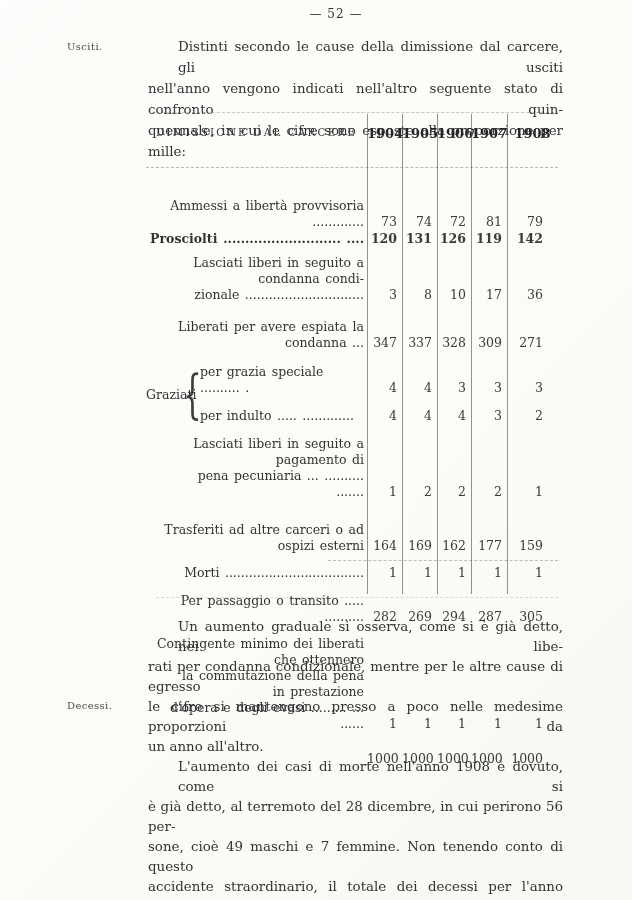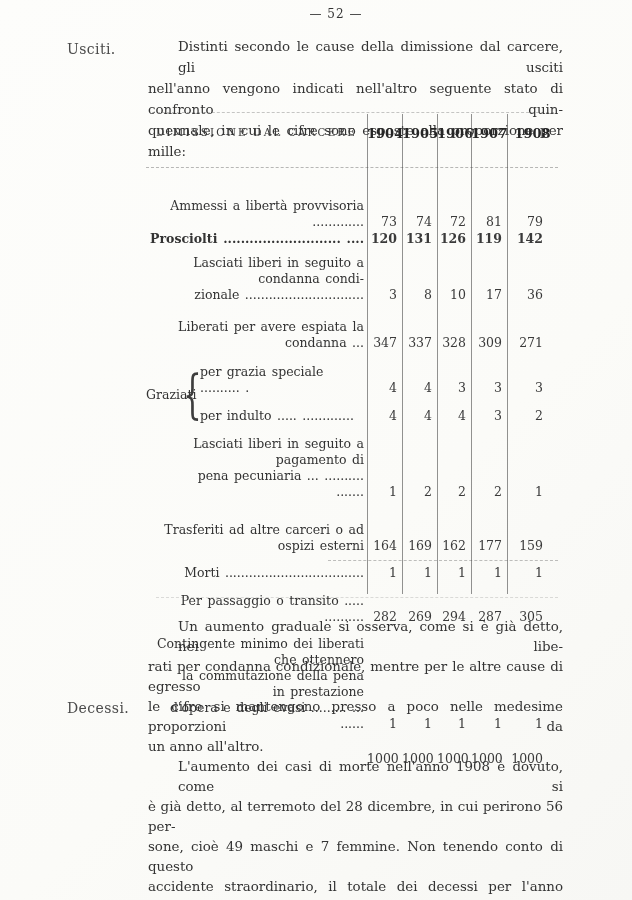--- a/index.html
+++ b/index.html
@@ -4,21 +4,21 @@
 <style>
   html,body { margin:0; padding:0; background:#e9e9e7; }
   .page {
     position:relative; width:632px; height:900px; margin:0 auto;
     background:linear-gradient(135deg,#fdfdfb 0%, #fbfbf8 60%, #f7f7f4 100%);
     font-family:"DejaVu Serif","Liberation Serif",serif;
     color:#2e2e2e; overflow:hidden;
   }
   .pageno { position:absolute; top:7px; left:60px; right:20px; text-align:center;
     font-size:12px; letter-spacing:1px; color:#333; }
-  .margin-note { position:absolute; font-size:14px; letter-spacing:.4px; color:#4a4a4a; }
+  .margin-note { position:absolute; font-size:10px; letter-spacing:.4px; color:#4a4a4a; }
   .mn-usciti { left:67px; top:41px; }
   .mn-decessi { left:67px; top:700px; }
   .flow { position:absolute; left:148px; width:415px; font-size:13.4px; color:#333; }
   .intro { top:36px; line-height:21px; }
   .outro { top:617px; line-height:20px; }
   .jl { text-align:justify; text-align-last:justify; }
   .ll { text-align:left; text-align-last:left; }
   .fl { padding-left:30px; }
 
   

